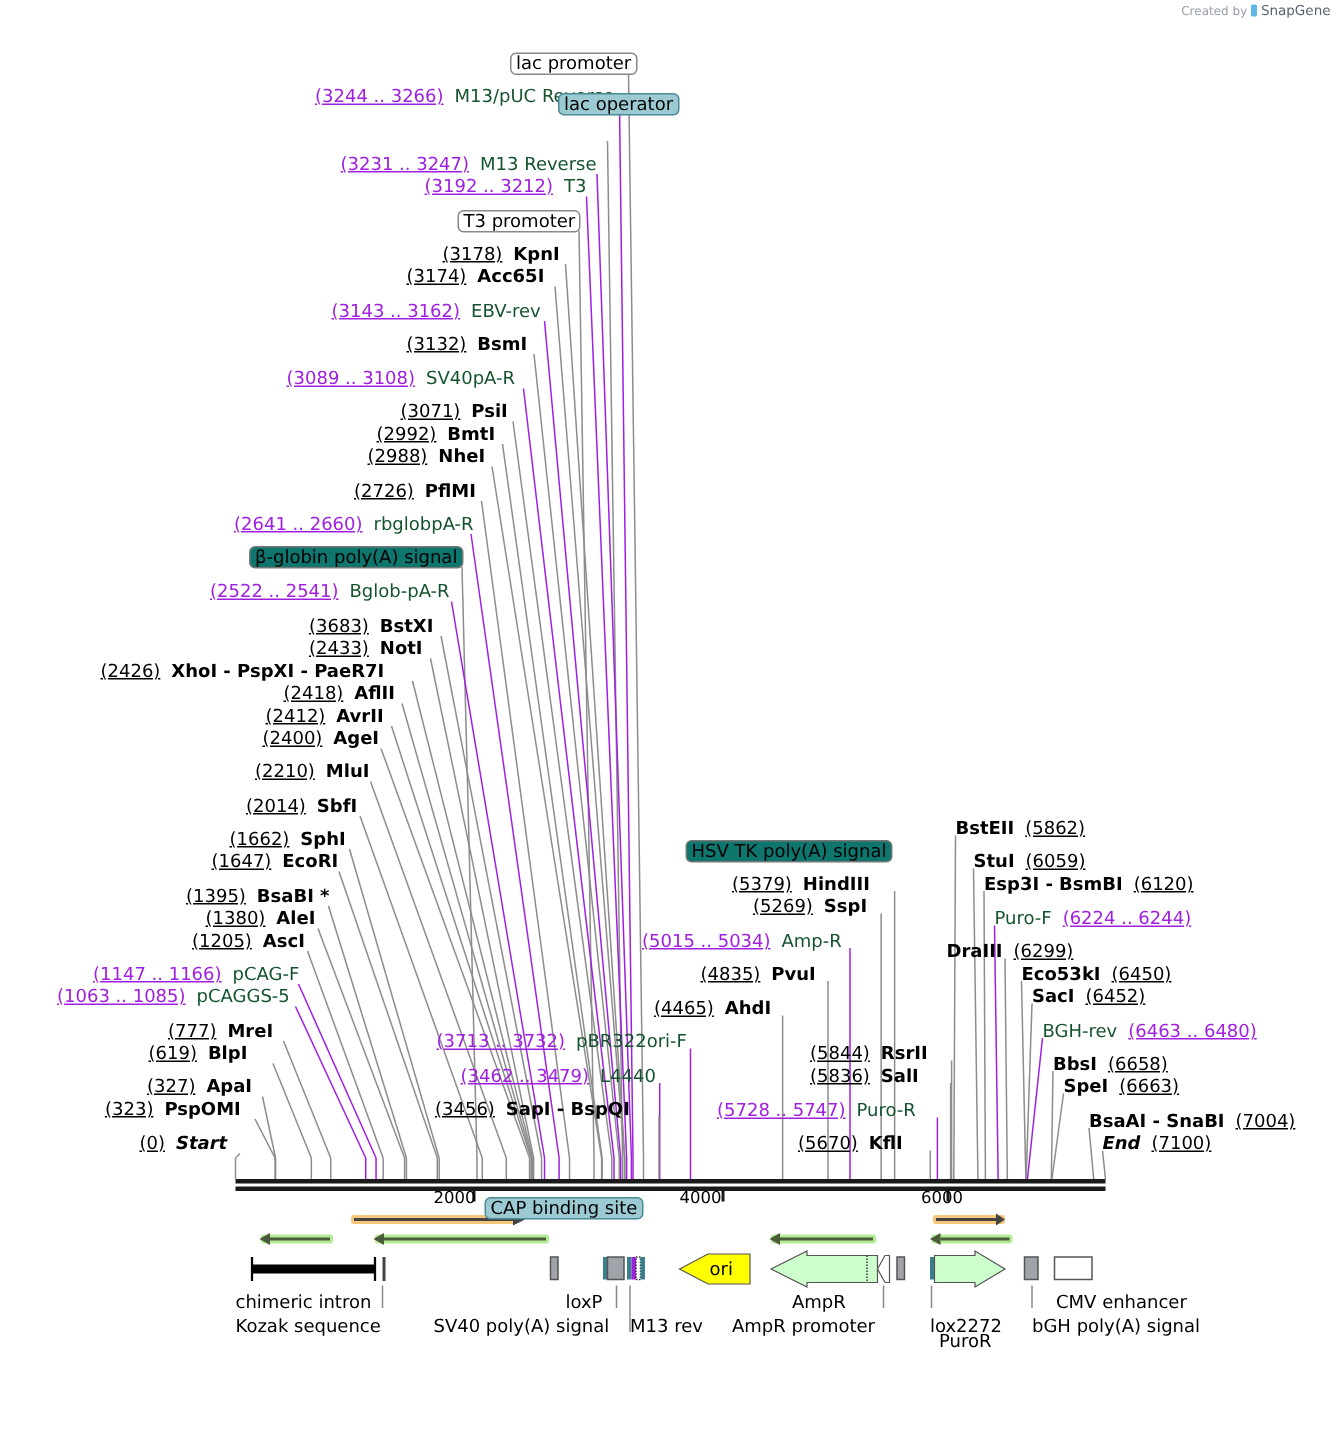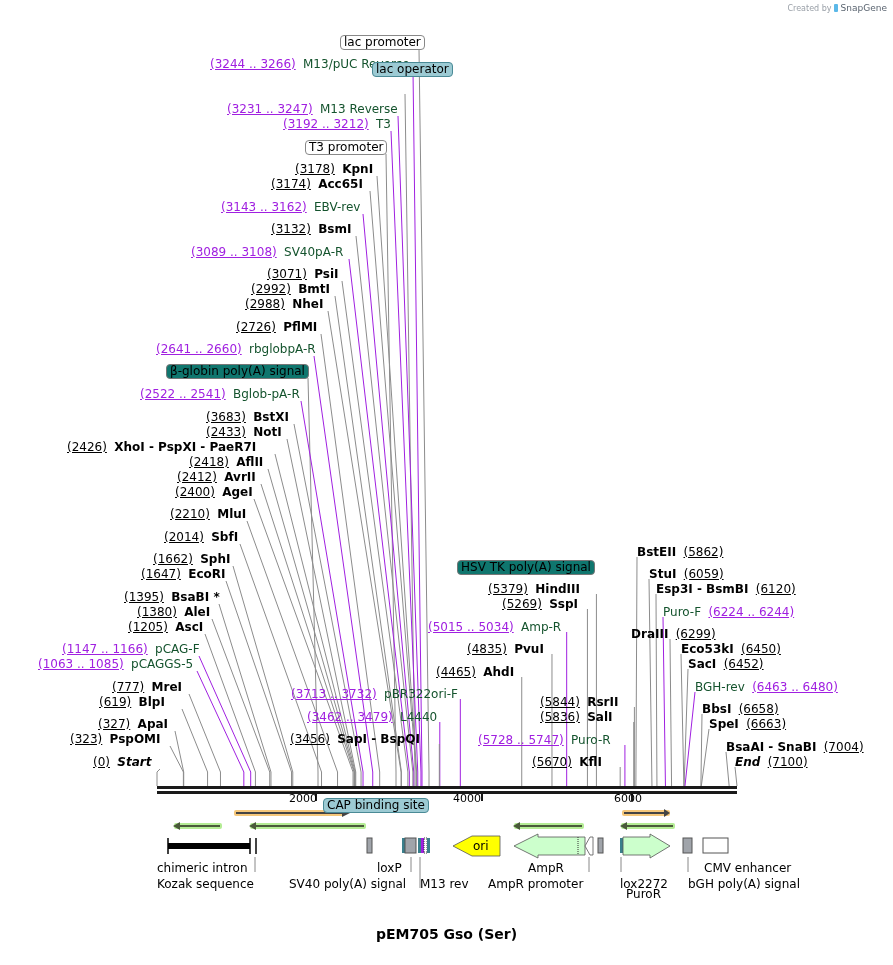--- a/index.html
+++ b/index.html
@@ -286,20 +286,19 @@
       <div class="bottom-lbl" style="left: 704px; top: 861px;">CMV enhancer</div>
       <div class="bottom-lbl" style="left: 688px; top: 877px;">bGH poly(A) signal</div>
     </div>
 
   <div class="bottom-lbl" style="left:473px;top:839px;">ori</div>
 
   <div class="tick-lbl" style="left:289px;top:792px;">2000</div>
   <div class="tick-lbl" style="left:453px;top:792px;">4000</div>
   <div class="tick-lbl" style="left:614px;top:792px;">6000</div>
 
-  <div class="title">pEM705 Gso (Ser)</div>
 
   <div class="credit">
     <span>Created by</span>
     <span style="display:inline-block;width:4px;height:8px;background:#5bb8e8;border-radius:1px;vertical-align:-1px;"></span>
     <span class="brand">SnapGene</span>
   </div>
 </div>
 
 </body></html>

